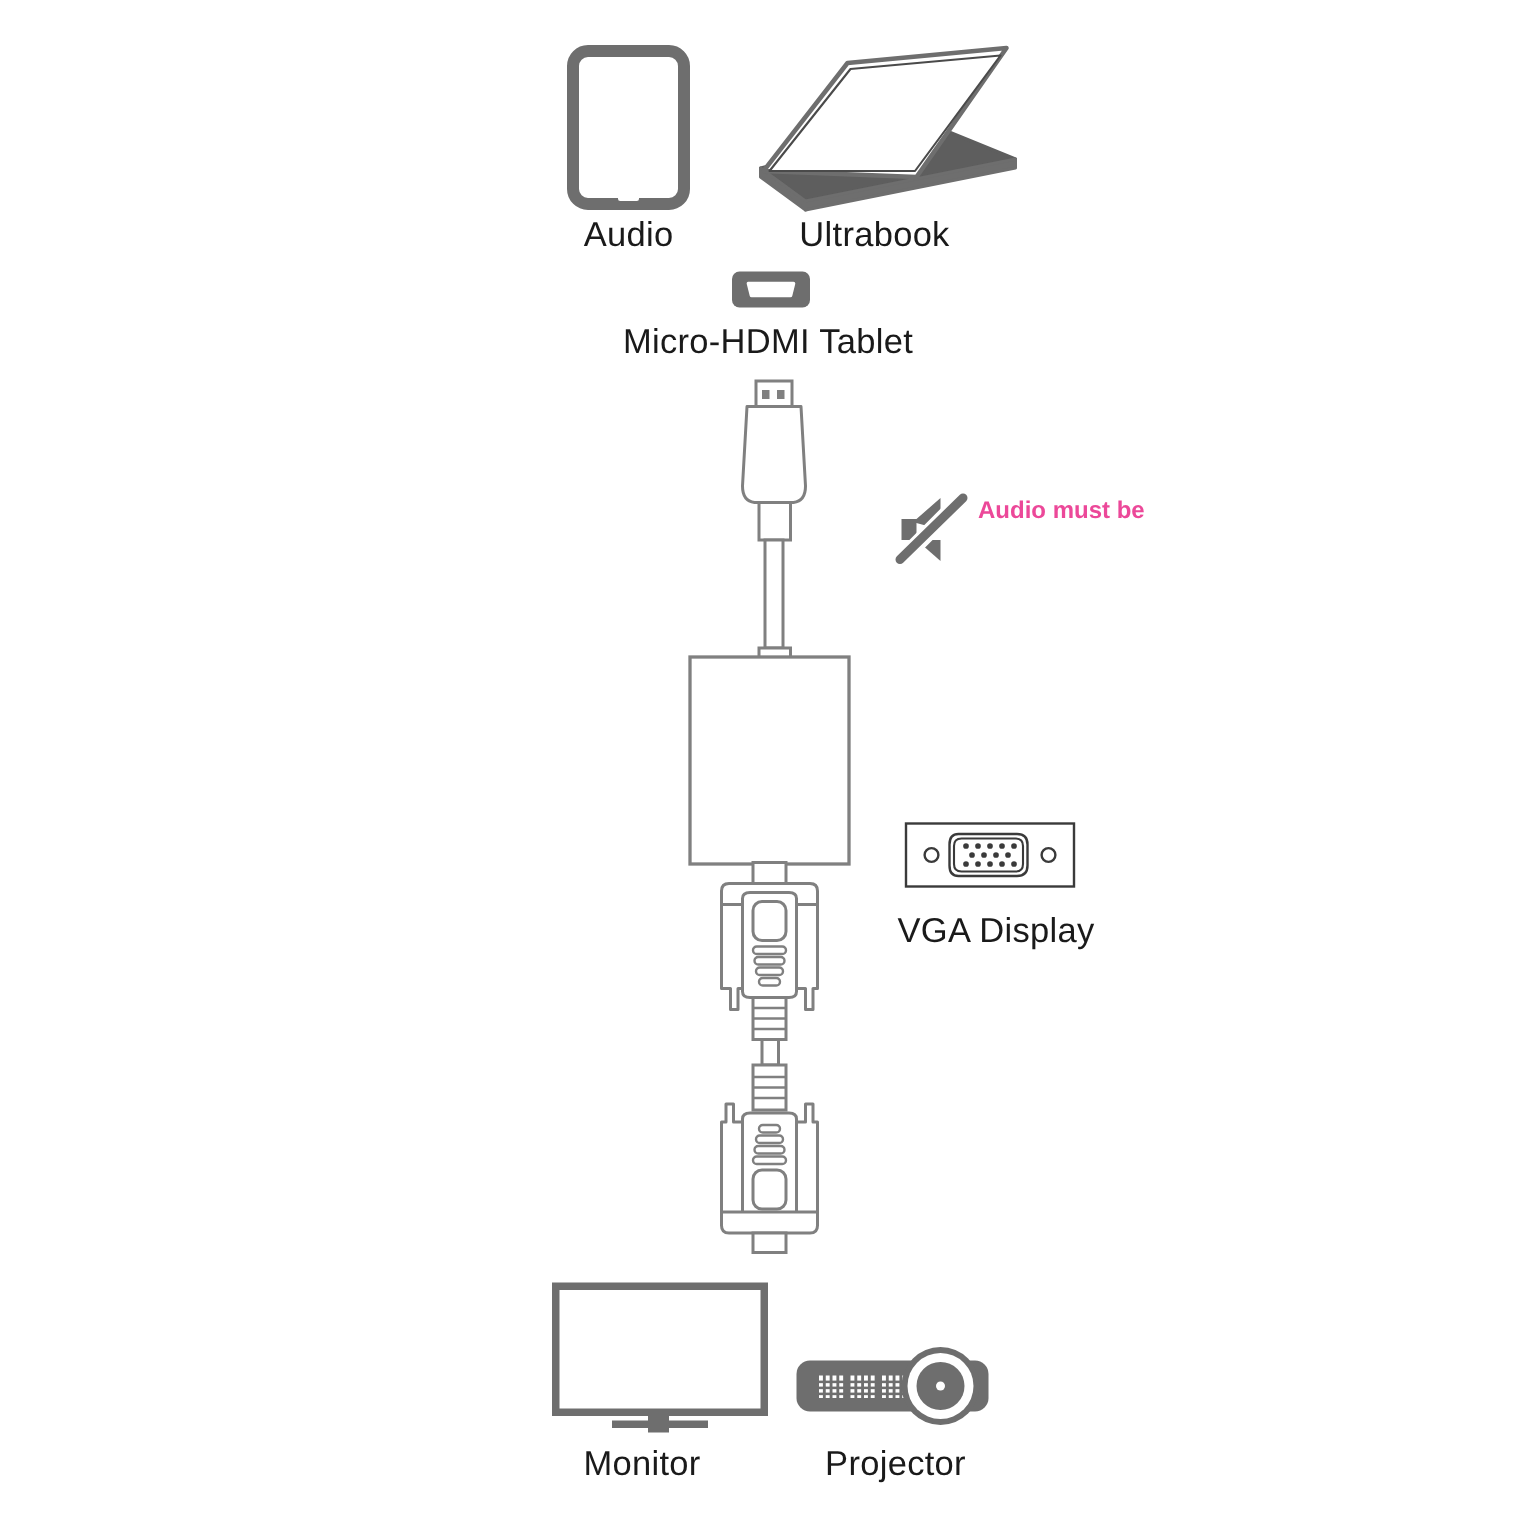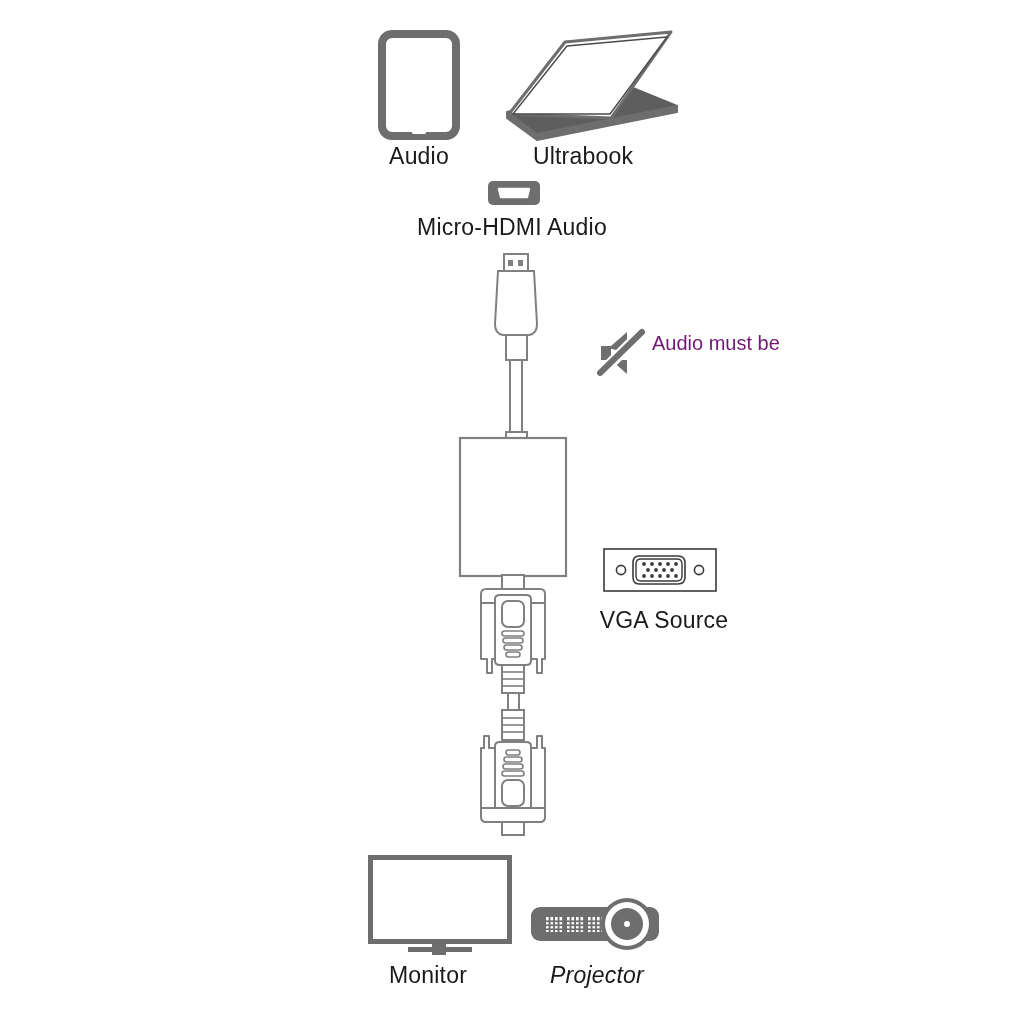--- a/index.html
+++ b/index.html
@@ -28,24 +28,25 @@
     line-height: 1.15;
     white-space: nowrap;
     letter-spacing: 0.2px;
   }
   .label.center {
     transform: translateX(-50%);
     text-align: center;
   }
   .note-text {
     position: absolute;
-    color: #701a75;
-    font-size: 20px;
+    color: #ec4899;
+    font-size: 16px;
     line-height: 1.33;
     white-space: nowrap;
+    font-weight: bold;
   }
   svg { display: block; overflow: visible; }
 </style>
 </head>
 <body>
 
 <div class="stage">
 
   <div class="node" style="left:378px; top:30px;">
     <svg width="82" height="110" viewBox="0 0 82 110">
@@ -68,21 +69,21 @@
     </svg>
   </div>
   <div class="label center" style="left:583px; top:143px;">Ultrabook</div>
 
   <div class="node" style="left:487px; top:180px;">
     <svg width="54" height="26" viewBox="0 0 54 26">
       <rect x="1" y="1" width="52" height="24" rx="5" ry="5" fill="#6e6e6e"></rect>
       <path d="M 12 9 L 42 9 L 40 17 L 14 17 Z" fill="#ffffff" stroke="#ffffff" stroke-width="2.4" stroke-linejoin="round"></path>
     </svg>
   </div>
-  <div class="label center" style="left:512px; top:214px;">Micro-HDMI Audio</div>
+  <div class="label center" style="left:512px; top:214px;">Micro-HDMI Tablet</div>
 
   <div class="node" style="left:466px; top:252px;">
     <svg width="100" height="200" viewBox="0 0 100 200">
 
       <rect x="38" y="2" width="24" height="17" fill="#ffffff" stroke="#808080" stroke-width="2"></rect>
       <rect x="42" y="8" width="5" height="6" fill="#808080"></rect>
       <rect x="52" y="8" width="5" height="6" fill="#808080"></rect>
 
       <path d="M 32 19 L 68 19 L 71 72 Q 71 82 63 83 L 37 83 Q 29 82 29 72 Z" fill="#ffffff" stroke="#808080" stroke-width="2" stroke-linejoin="round"></path>
 
@@ -191,21 +192,21 @@
         <circle cx="61" cy="22" r="1.9"></circle>
           <circle cx="69" cy="22" r="1.9"></circle>
         <circle cx="41" cy="28" r="1.9"></circle>
           <circle cx="49" cy="28" r="1.9"></circle>
         <circle cx="57" cy="28" r="1.9"></circle>
           <circle cx="65" cy="28" r="1.9"></circle>
         <circle cx="73" cy="28" r="1.9"></circle>
       </g>
     </svg>
   </div>
-  <div class="label center" style="left:664px; top:607px;">VGA Source</div>
+  <div class="label center" style="left:664px; top:607px;">VGA Display</div>
 
   <div class="node" style="left:368px; top:855px;">
     <svg width="144" height="96" viewBox="0 0 144 96">
       <rect x="2.5" y="2.5" width="139" height="84" fill="#ffffff" stroke="#6e6e6e" stroke-width="5"></rect>
       <rect x="64" y="86" width="14" height="14" fill="#6e6e6e"></rect>
       <rect x="40" y="92" width="64" height="5" fill="#6e6e6e"></rect>
     </svg>
   </div>
   <div class="label center" style="left:428px; top:962px;">Monitor</div>
 
@@ -232,15 +233,15 @@
         <rect x="14" y="28.4" width="60" height="1.7"></rect>
         <rect x="14" y="32.4" width="60" height="1.7"></rect>
       </g>
 
       <circle cx="96" cy="28" r="26" fill="#6e6e6e"></circle>
       <circle cx="96" cy="28" r="22" fill="#ffffff"></circle>
       <circle cx="96" cy="28" r="16" fill="#6e6e6e"></circle>
       <circle cx="96" cy="28" r="3" fill="#ffffff"></circle>
     </svg>
   </div>
-  <div class="label center" style="left:597px; top:962px;font-style:italic;">Projector</div>
+  <div class="label center" style="left:597px; top:962px;">Projector</div>
 
 </div>
 
 </body></html>

